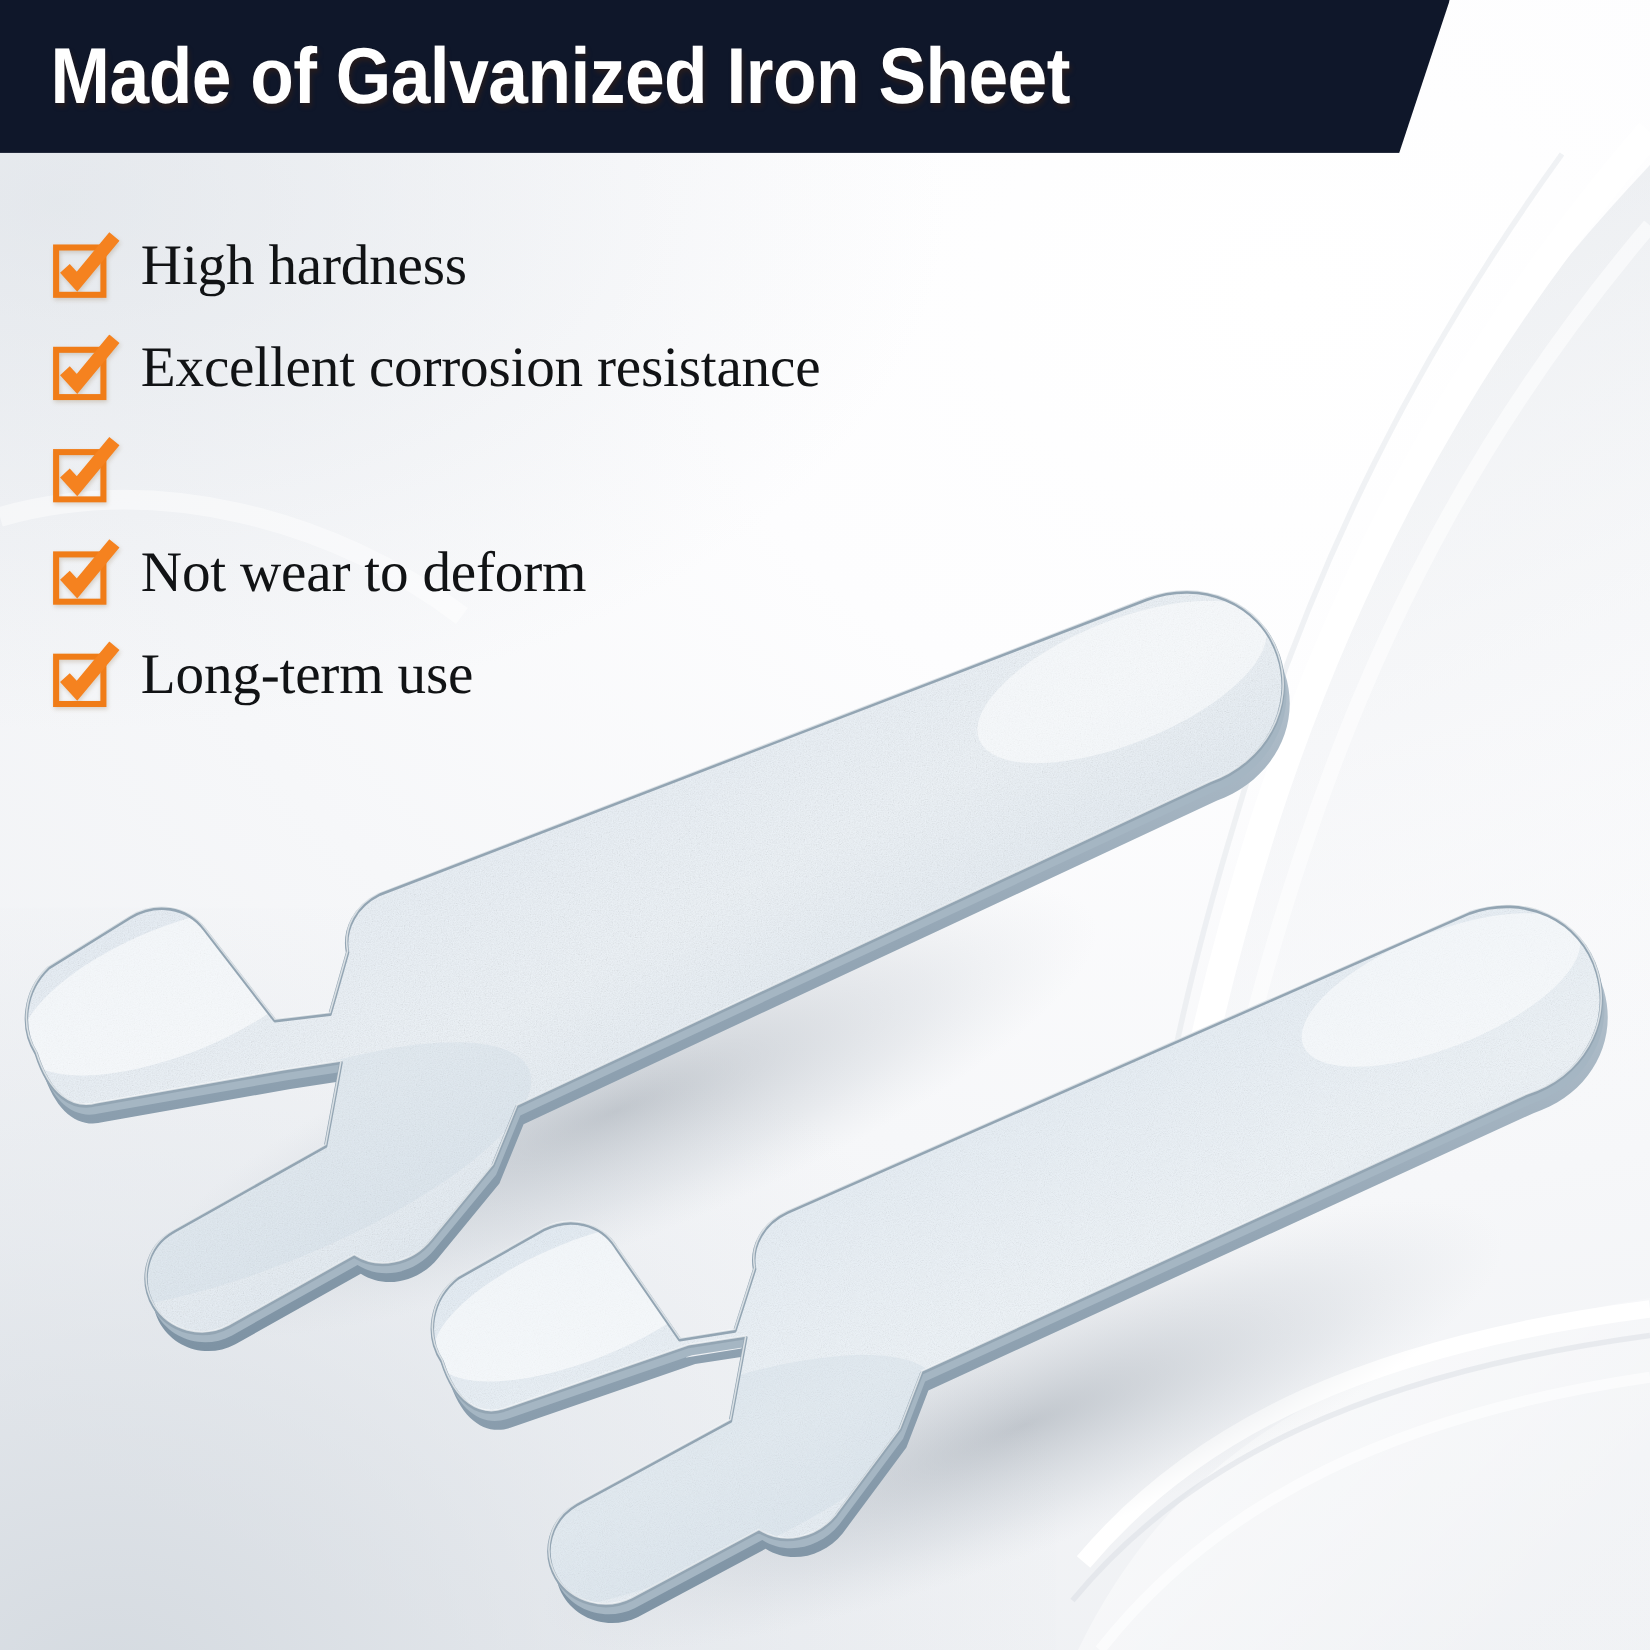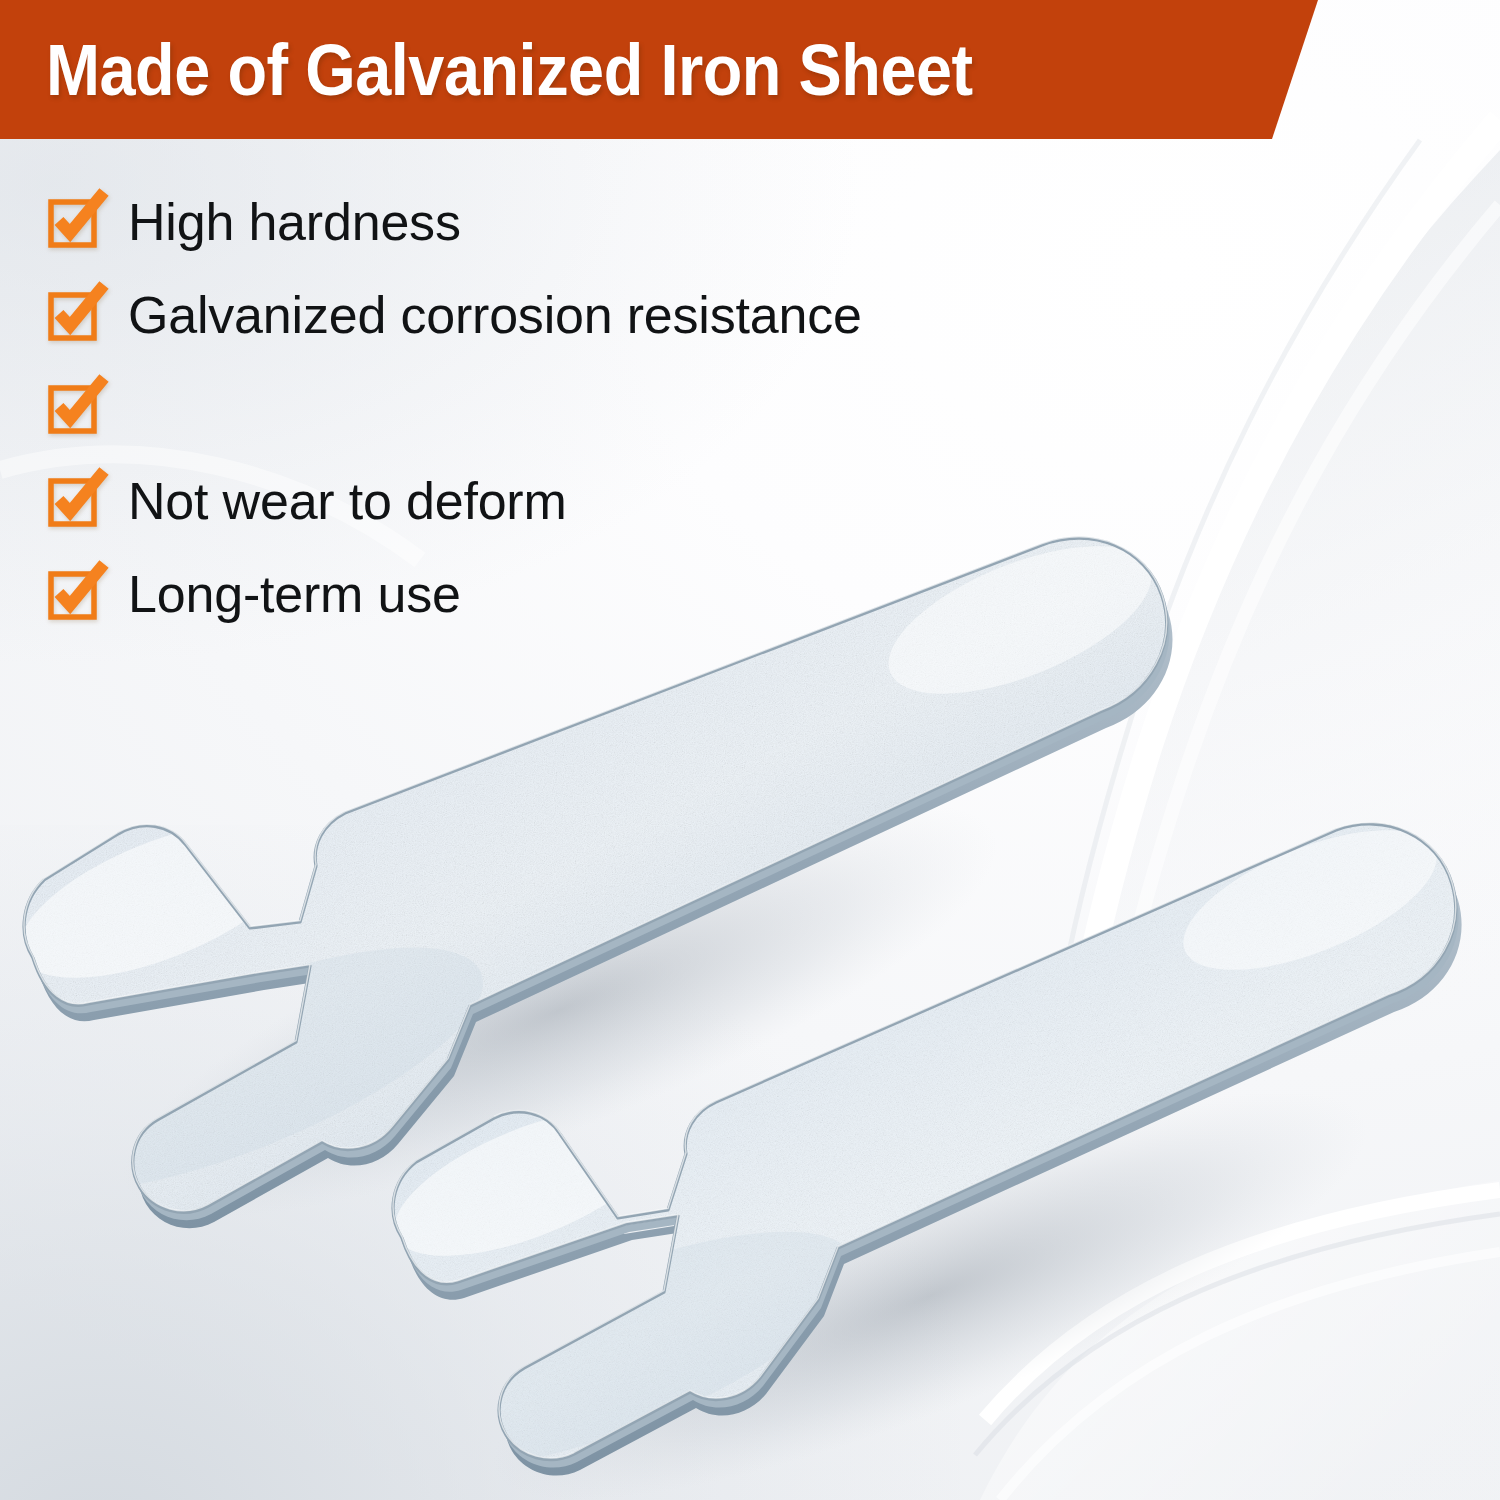--- a/index.html
+++ b/index.html
@@ -25,21 +25,21 @@
   .bg-corner-tl{
     position:absolute;left:0;top:130px;width:58%;height:36%;
     background:radial-gradient(ellipse at 6% 10%, rgba(205,212,220,.42) 0%, rgba(236,239,242,0) 70%);
   }
   .swooshes{position:absolute;inset:0;}
   .swooshes svg{display:block;width:1500px;height:1500px;}
 
   
   .banner{
     position:absolute;left:0;top:0;width:1318px;height:139px;
-    background:#c2410c;
+    background:#0f172a;
     -webkit-clip-path:polygon(0 0, 1318px 0, 1272px 139px, 0 139px);
     clip-path:polygon(0 0, 1318px 0, 1272px 139px, 0 139px);
     display:flex;align-items:center;
   }
   .banner-title{
     margin-left:46px;
     color:#ffffff;
     font-size:72px;
     line-height:1;
     font-weight:700;
@@ -48,21 +48,21 @@
     transform-origin:left center;
     white-space:nowrap;
     text-shadow:2px 3px 5px rgba(90,40,0,.30);
   }
 
   
   .features{
     position:absolute;left:50px;top:176px;width:1000px;
   }
   .feature-row{
-    display:flex;align-items:center;height:93px;
+    display:flex;align-items:flex-end;height:93px;font-family:Liberation Serif, serif;
   }
   .cbox{
     position:relative;width:46px;height:46px;flex:0 0 46px;margin-right:32px;
   }
   .cbox svg{display:block;width:62px;height:60px;position:absolute;left:-2px;top:-12px;
     filter:drop-shadow(1px 2px 2px rgba(120,80,30,.22));}
   .feature-label{
     font-size:52px;line-height:1;color:#111315;
     white-space:nowrap;letter-spacing:-0.2px;
     transform:translateY(-1px);
@@ -282,21 +282,21 @@
       <span class="feature-label">High hardness</span>
     </div>
 
     <div class="feature-row">
       <span class="cbox">
         <svg viewBox="0 0 62 60" xmlns="http://www.w3.org/2000/svg">
           <rect x="3" y="14" width="43" height="43" fill="none" stroke="#f07c17" stroke-width="5.5"></rect>
           <path d="M11 33 L22 45 L56 4" fill="none" stroke="#f5821f" stroke-width="12" stroke-linecap="butt" stroke-linejoin="miter"></path>
         </svg>
       </span>
-      <span class="feature-label">Galvanized corrosion resistance</span>
+      <span class="feature-label">Excellent corrosion resistance</span>
     </div>
 
     <div class="feature-row">
       <span class="cbox">
         <svg viewBox="0 0 62 60" xmlns="http://www.w3.org/2000/svg">
           <rect x="3" y="14" width="43" height="43" fill="none" stroke="#f07c17" stroke-width="5.5"></rect>
           <path d="M11 33 L22 45 L56 4" fill="none" stroke="#f5821f" stroke-width="12" stroke-linecap="butt" stroke-linejoin="miter"></path>
         </svg>
       </span>
     </div>

